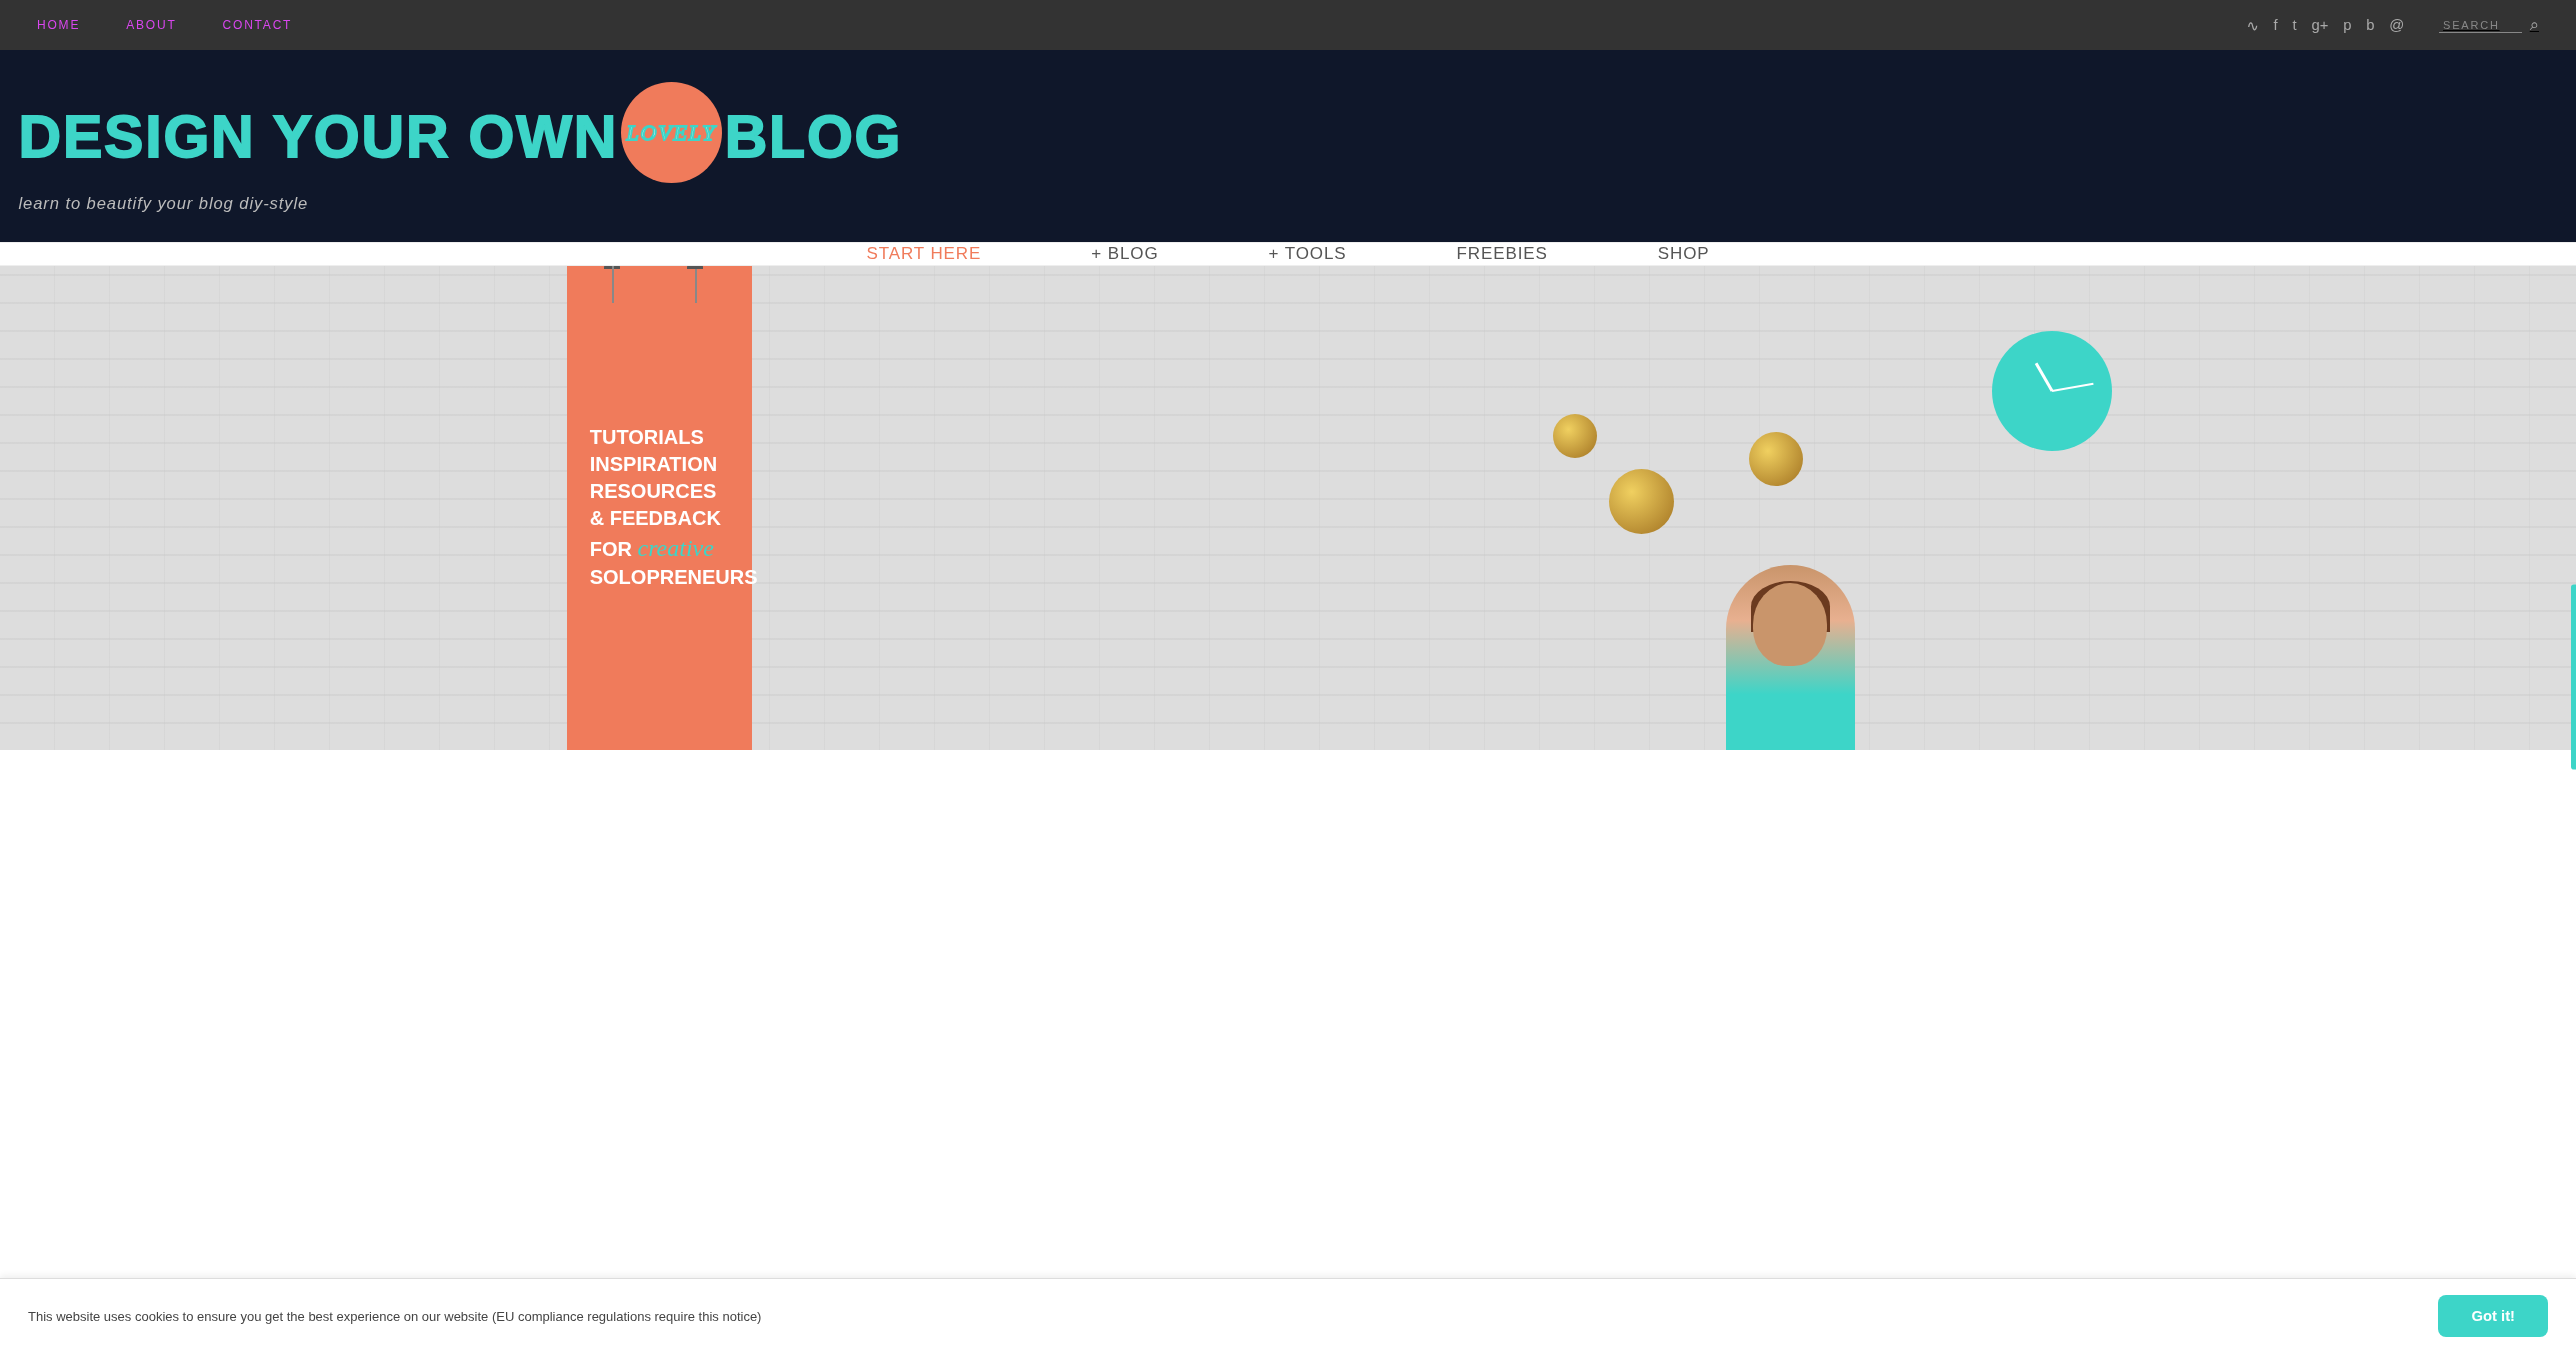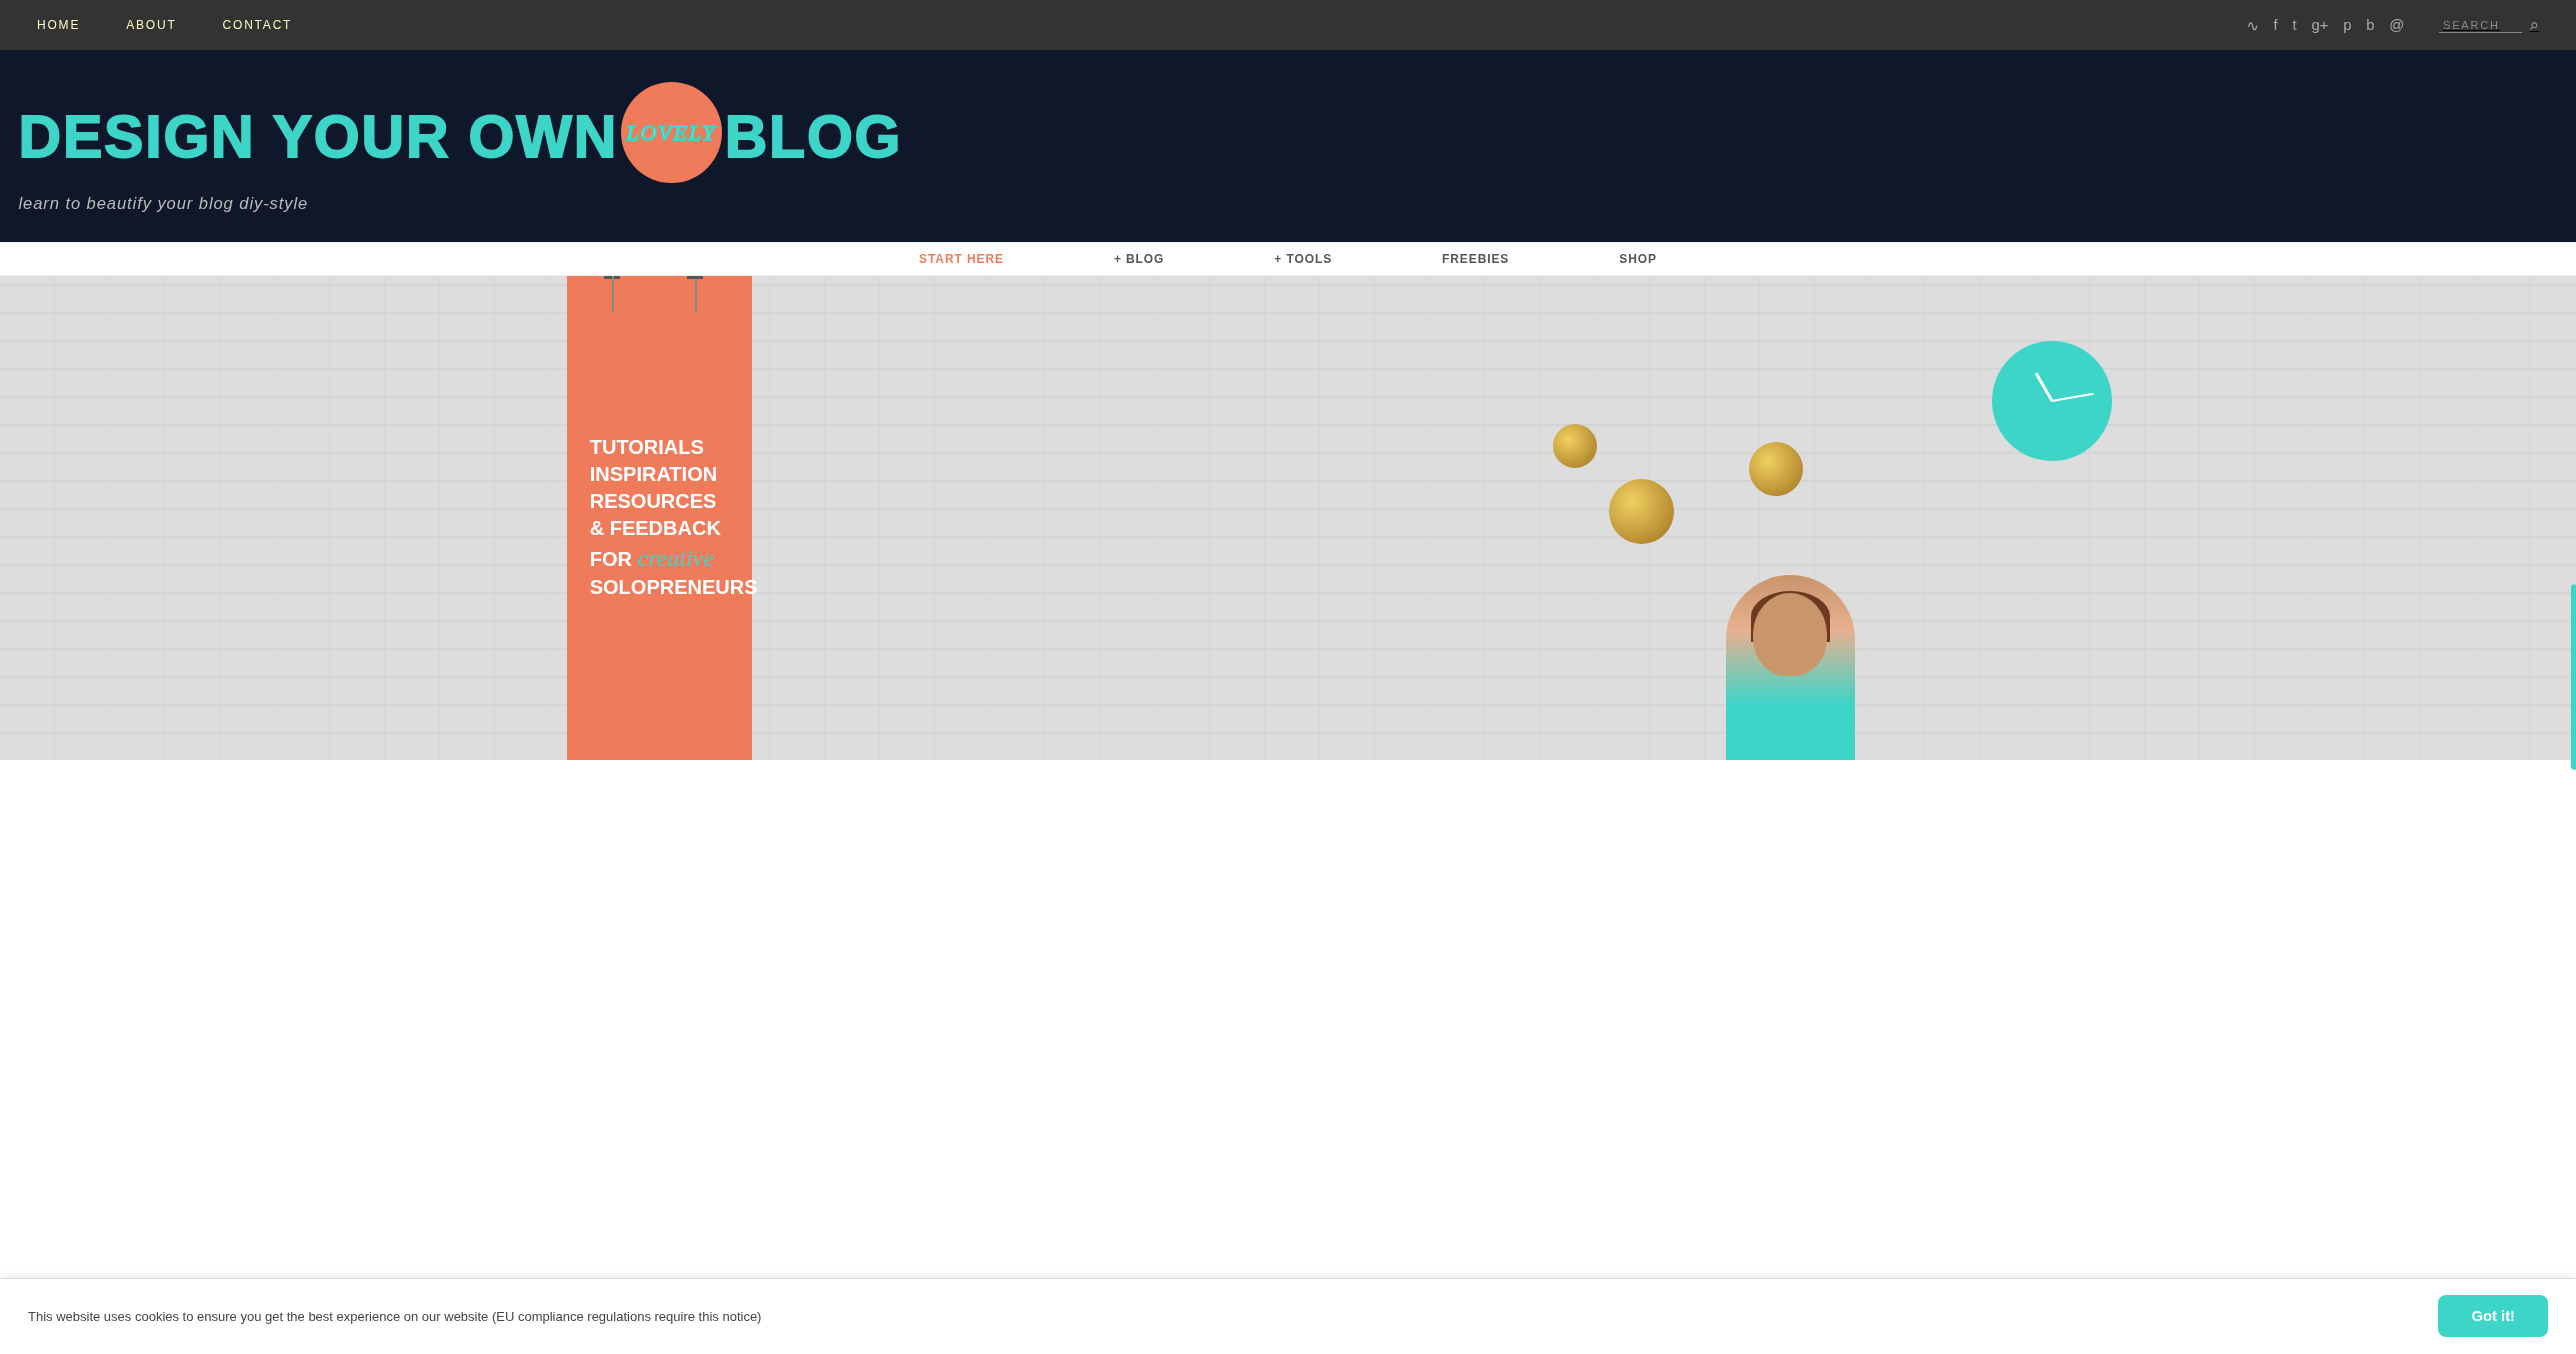--- a/index.html
+++ b/index.html
@@ -12,21 +12,21 @@
       display: flex;
       align-items: center;
       justify-content: space-between;
       padding: 0 37px;
     }
     .top-nav-links {
       display: flex;
       gap: 46px;
     }
     .top-nav-links a {
-      color: #fef9c3;
+      color: #d946ef;
       text-decoration: none;
       font-size: 12px;
       letter-spacing: 1.8px;
       font-weight: 500;
     }
     .top-nav-right {
       display: flex;
       align-items: center;
       gap: 16.6px;
     }
@@ -122,23 +122,23 @@
       display: flex;
       justify-content: center;
       align-items: center;
       gap: 0;
       border-top: 0.9px solid #eee;
       border-bottom: 1.8px solid #eee;
       padding: 0;
       background: #fff;
     }
     .secondary-nav-item {
-      padding: 9px 55px;
-      font-size: 12px;
-      font-weight: 700;
+      padding: 1px 55px;
+      font-size: 17px;
+      font-weight: 400;
       letter-spacing: 0.9px;
       color: #555;
       cursor: pointer;
       text-decoration: none;
       display: block;
     }
     .secondary-nav-item.active { color: #f07b5b; }
 
     
     .hero {

